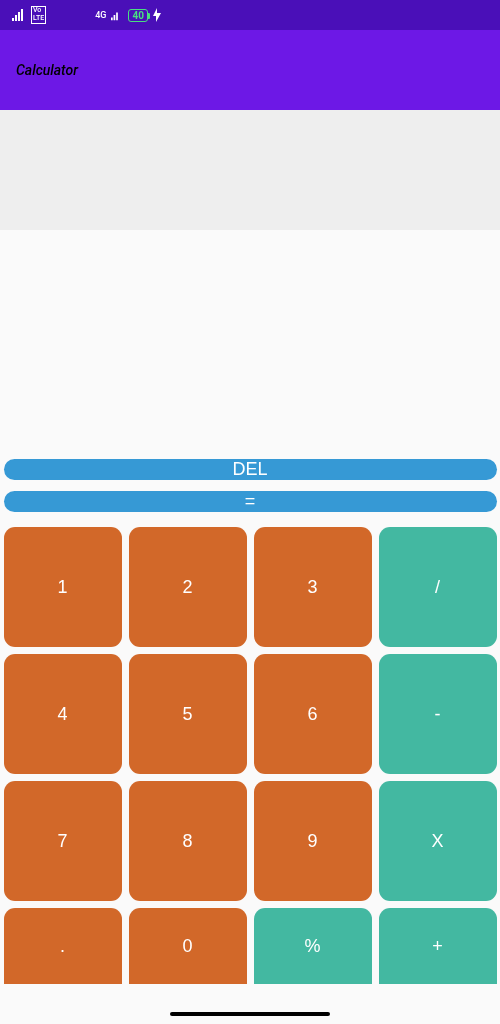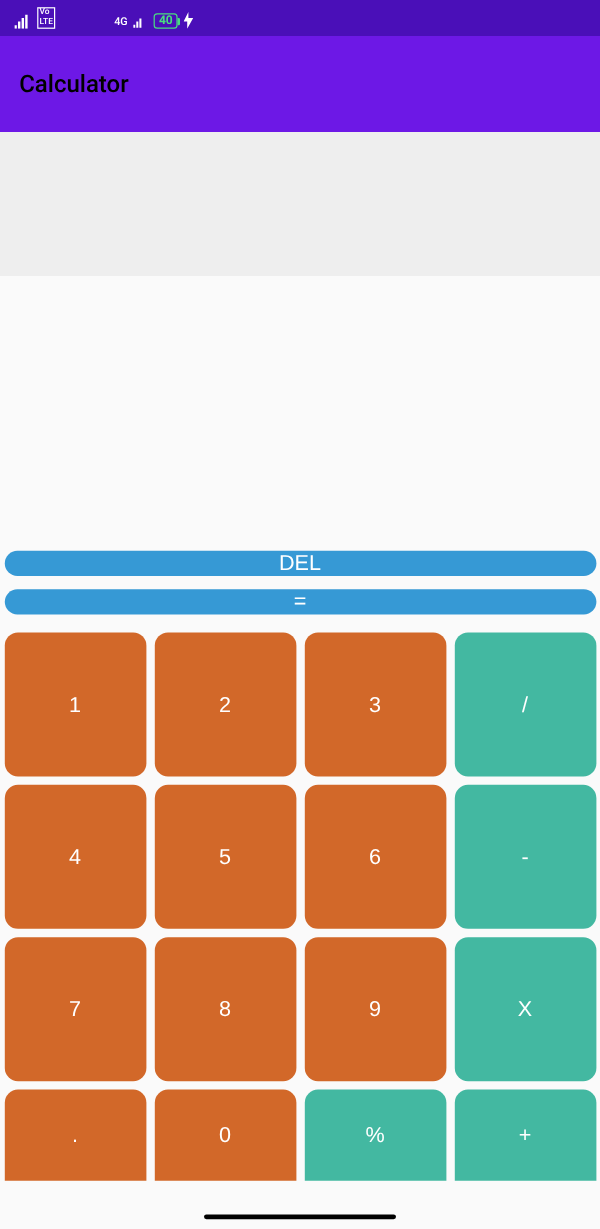--- a/index.html
+++ b/index.html
@@ -26,21 +26,21 @@
       font-size: 13px;
       font-weight: 500;
     }
     .status-left {
       display: flex;
       align-items: center;
       gap: 4px;
     }
     .status-right {
       display: flex;
-      align-items: flex-end;
+      align-items: center;
       gap: 5px;
     }
     .status-icon {
       display: inline-flex;
       align-items: center;
     }
     .battery-box {
       border: 1.5px solid #4ade80;
       border-radius: 3px;
       padding: 0 3px;
@@ -61,22 +61,23 @@
     }
     .app-bar {
       background: #6d18e6;
       height: 80px;
       display: flex;
       align-items: center;
       padding: 0 16px;
     }
     .app-title {
       color: #000;
-      font-size: 20px;
+      font-size: 14px;
       font-weight: 500;
+      font-style: italic;
     }
     .display-area {
       background: #eeeeee;
       height: 120px;
     }
     .spacer {
       background: #fafafa;
       height: 225px;
     }
     .keypad {

